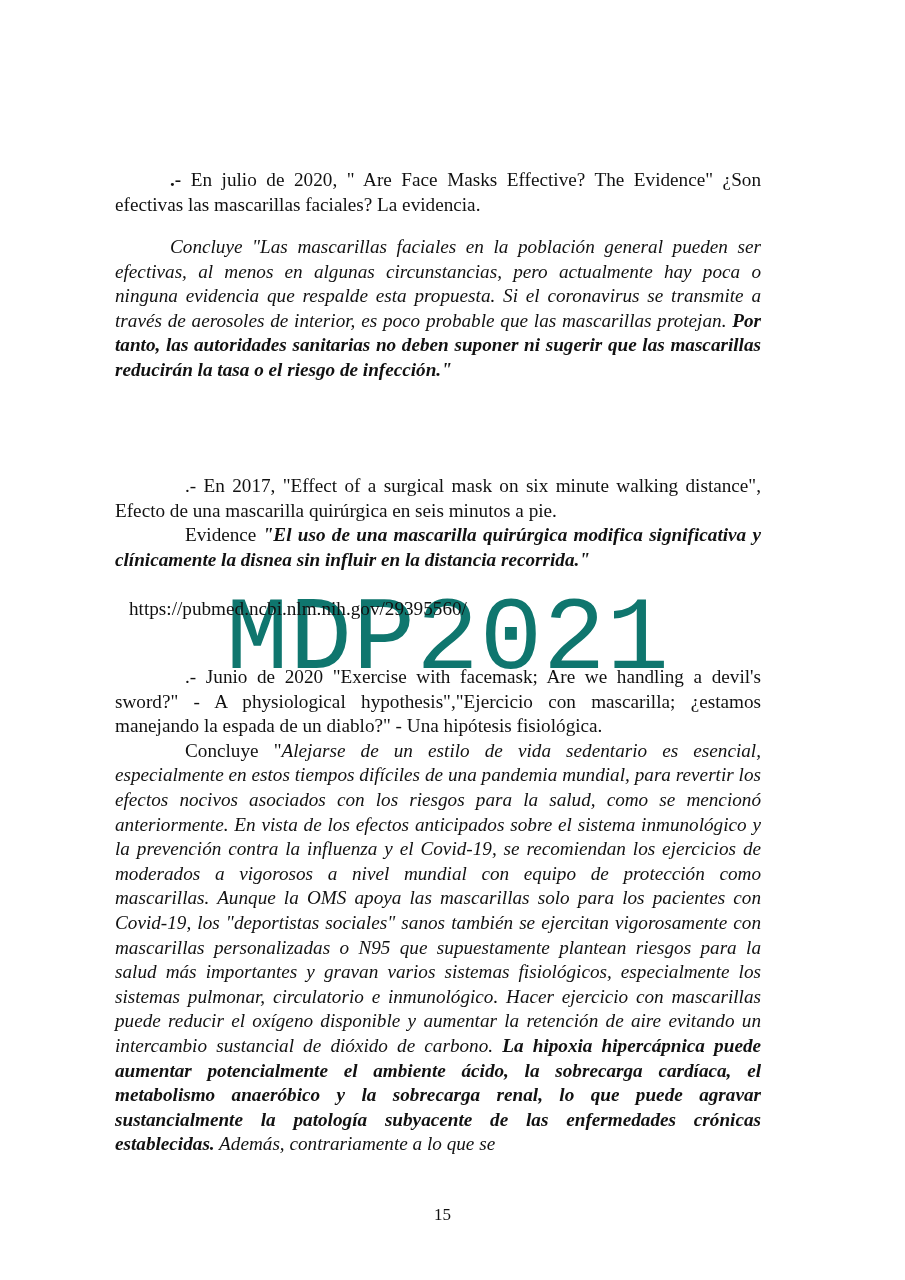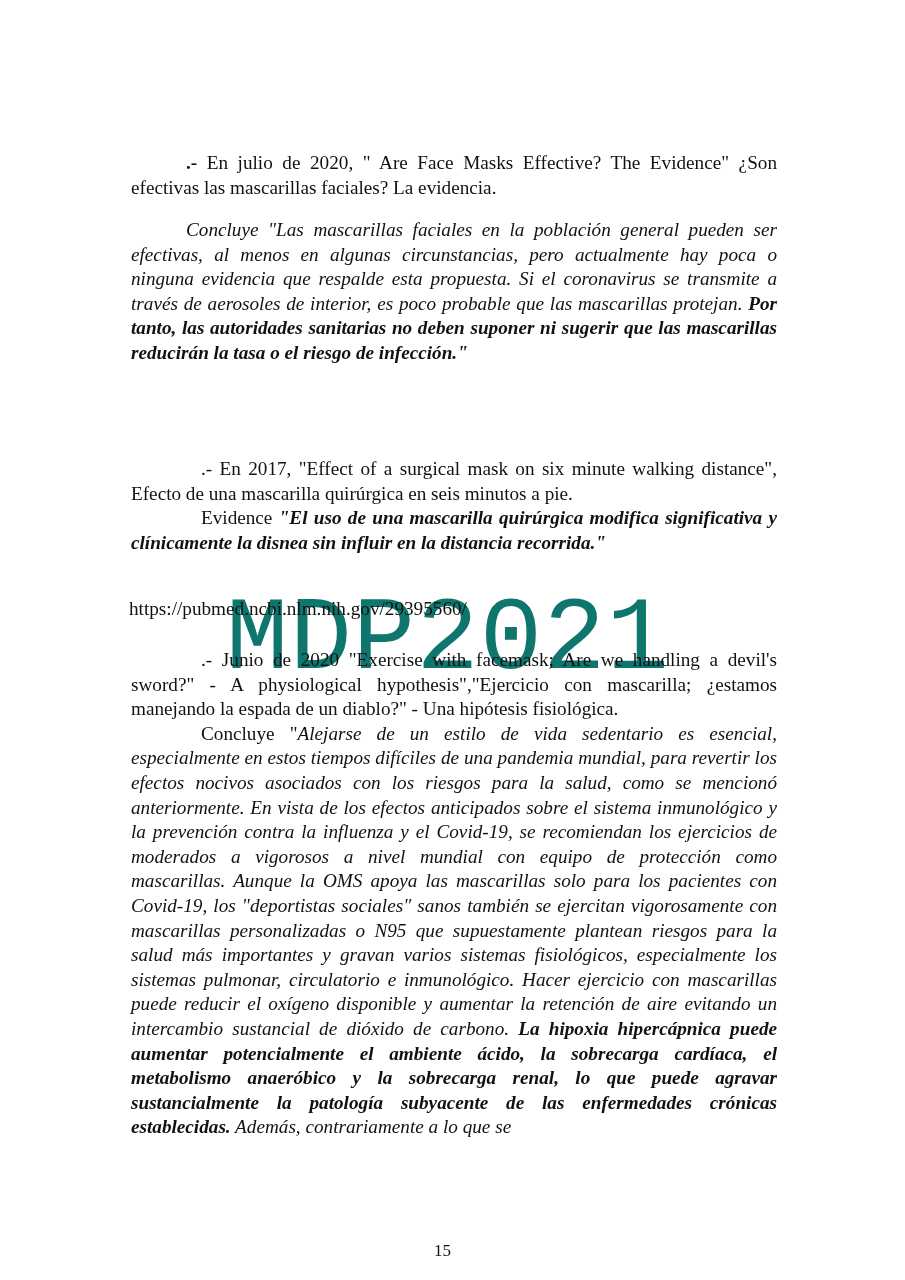--- a/index.html
+++ b/index.html
@@ -6,30 +6,30 @@
     body { width: 905px; height: 1280px; position: relative; overflow: hidden; }
     .page {
       position: absolute; left: 0; top: 0; width: 905px; height: 1280px;
       font-family: "Liberation Serif", serif; color: #111; font-size: 19.2px;
     }
     .watermark {
       position: absolute; left: 226px; top: 588px; width: 450px; height: 110px;
       font-family: Liberation Mono, monospace; font-size: 104px; line-height: 104px;
       color: #0f766e; letter-spacing: 1px; z-index: 0; white-space: nowrap;
     }
-    .block { position: absolute; left: 131px; width: 646px; z-index: 1; }
+    .block { position: absolute; left: 115px; width: 646px; z-index: 1; margin-top: 17px; }
     .p {
       text-align: justify; text-align-last: left; line-height: 24.6px; margin: 0;
     }
     .indent { text-indent: 70px; }
     .indent-s { text-indent: 55px; }
     .it { font-style: italic; }
     .b { font-weight: bold; }
     .url { position: absolute; z-index: 1; line-height: 24px; }
-    .page-number { position: absolute; left: 0; width: 885px; top: 1205px; text-align: center; font-size: 17px; margin-top: 36px; }
+    .page-number { position: absolute; left: 0; width: 885px; top: 1205px; text-align: center; font-size: 17px; }
   </style>
 </head>
 <body>
 
 <div class="page">
 
   <div class="watermark">MDP2021</div>
 
   <div class="block" style="top:151px;">
     <p class="p indent-s"><span class="b">.-</span><span> En julio de 2020, " Are Face Masks Effective? The Evidence" ¿Son efectivas las mascarillas faciales? La evidencia.</span></p>

